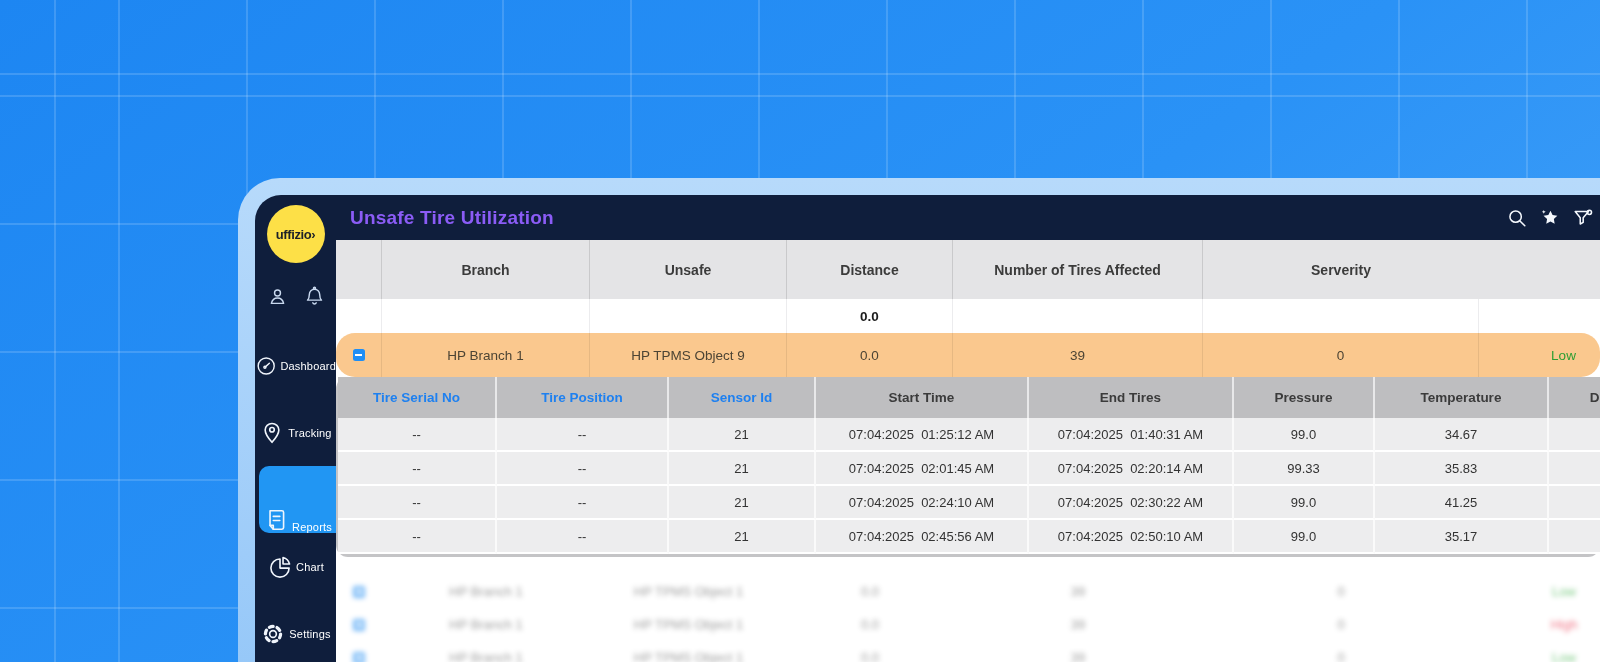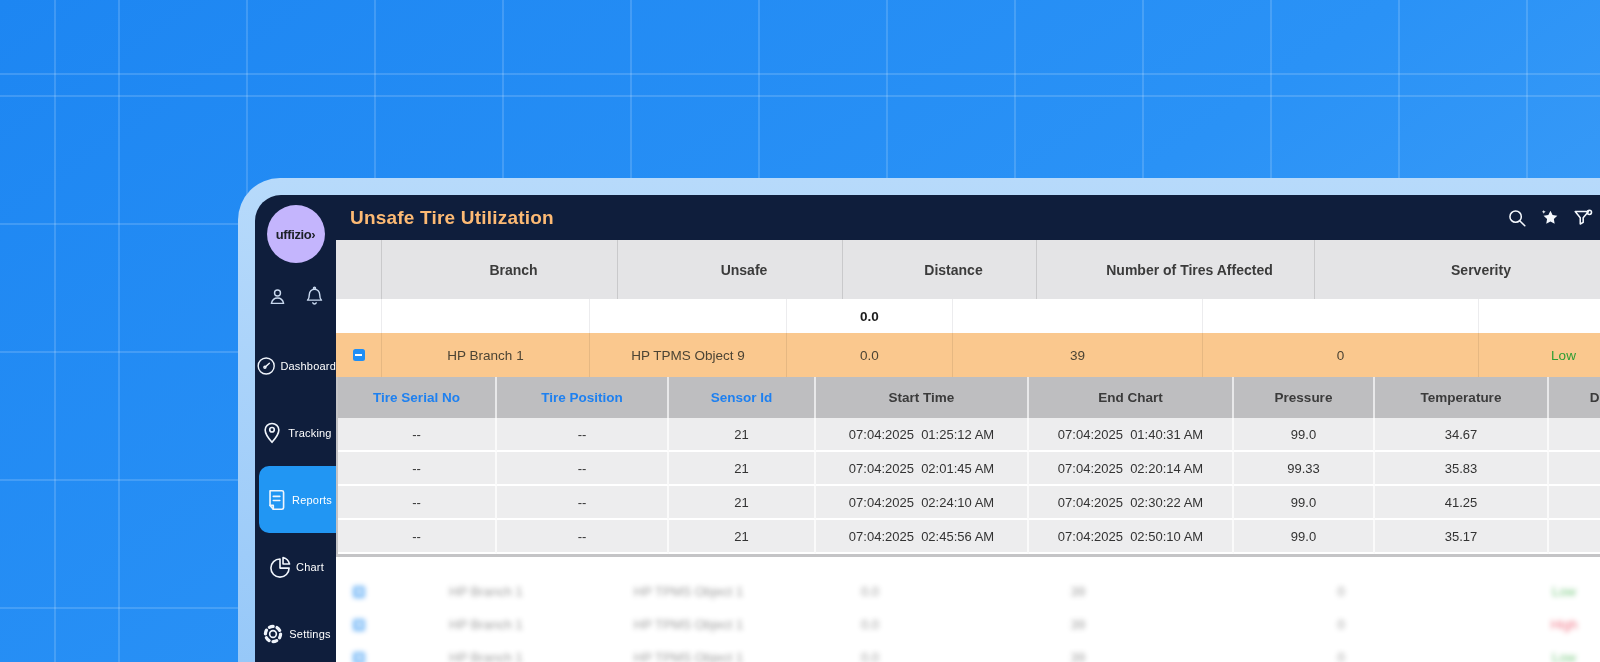--- a/index.html
+++ b/index.html
@@ -14,61 +14,61 @@
   }
   
   .frame{position:absolute;left:238px;top:178px;width:1420px;height:540px;
     background:linear-gradient(180deg,#b7dafb 0%,#93c6f8 100%);
     border-radius:42px 0 0 0;}
   .app{position:absolute;left:255px;top:195px;width:1345px;height:467px;
     background:#0f1e3c;border-radius:26px 0 0 0;overflow:hidden;display:flex;}
 
   
   .sidebar{width:81px;flex:0 0 81px;display:flex;flex-direction:column;align-items:center;color:#eaf1fb;}
-  .logo{width:58px;height:58px;border-radius:50%;background:#c4b5fd;margin-top:10px;
+  .logo{width:58px;height:58px;border-radius:50%;background:#fde047;margin-top:10px;
     display:flex;align-items:center;justify-content:center;flex:0 0 auto;}
   .logo span{font-size:13px;font-weight:700;color:#1c2128;letter-spacing:-0.4px;}
   .side-top-icons{display:flex;gap:14px;margin-top:22px;color:#c9d9ef;}
   .side-top-icons svg{width:23px;height:23px;stroke:#c9d9ef;fill:none;stroke-width:1.5;stroke-linecap:round;stroke-linejoin:round;}
   .menu{margin-top:24px;width:100%;display:flex;flex-direction:column;}
   .menu-item{width:100%;height:67px;box-sizing:border-box;display:flex;
     align-items:center;justify-content:center;gap:3px;cursor:pointer;}
   .menu-item svg{width:26px;height:26px;stroke:#f0f5fc;fill:none;stroke-width:1.5;stroke-linecap:round;stroke-linejoin:round;}
   .menu-item .mlabel{font-size:11px;color:#fff;font-weight:500;letter-spacing:0.2px;}
   .menu-item.active{margin-left:4px;width:77px;border-radius:10px 0 0 10px;}
 
   
   .content{flex:1;display:flex;flex-direction:column;overflow:hidden;min-width:0;}
   .topbar{height:45px;flex:0 0 45px;display:flex;align-items:center;position:relative;}
-  .page-title{color:#fdba74;font-size:19px;font-weight:600;margin-left:14px;letter-spacing:0.2px;}
+  .page-title{color:#8b5cf6;font-size:19px;font-weight:600;margin-left:14px;letter-spacing:0.2px;}
   .topbar-icons{position:absolute;top:0;height:45px;left:1170px;display:flex;align-items:center;gap:11px;}
   .topbar-icons svg{width:22px;height:22px;stroke:#f4f8fd;fill:none;stroke-width:1.7;stroke-linecap:round;stroke-linejoin:round;cursor:pointer;}
   .main-area{flex:1;background:#fff;overflow:hidden;position:relative;}
 
   
   .main-grid{display:grid;grid-template-columns:46px 208px 197px 166px 250px 276px 170px;}
   .sub-grid{display:grid;grid-template-columns:159px 172px 147px 213px 205px 141px 174px 140px;}
   .cell{display:flex;align-items:center;justify-content:center;white-space:pre;}
 
-  .main-head{height:59px;background:#e4e4e6;gap:28px;}
+  .main-head{height:59px;background:#e4e4e6;}
   .main-head .cell{font-size:14px;font-weight:600;color:#3b3b3b;border-right:1px solid #c9c9cb;}
   .main-head .cell:last-child{border-right:none;}
 
   .row-summary{height:34px;background:#fff;}
   .row-summary .cell{font-size:13.5px;color:#1c1c1c;font-weight:700;border-right:1px solid #ececee;}
 
   .row-expanded{height:44px;}
   .row-expanded .cell{font-size:13.5px;color:#4c4434;border-right:1px solid rgba(0,0,0,0.08);}
 
   .expander{width:12px;height:12px;border-radius:2.5px;background:#1f8ef5;position:relative;display:inline-block;cursor:pointer;}
   .expander::after{content:"";position:absolute;left:2.5px;right:2.5px;top:5px;height:2px;background:#fff;}
   .expander.plus::before{content:"";position:absolute;top:2.5px;bottom:2.5px;left:5px;width:2px;background:#fff;}
 
   
-  .subtable{border-left:2px solid #c4c4c6;border-bottom:3px solid #c4c4c6;}
+  .subtable{border-left:2px solid #c4c4c6;border-bottom:3px solid #c4c4c6;border-radius:12px;}
   .sub-head{height:41px;background:#bebec0;}
   .sub-head .cell{font-size:13.5px;font-weight:700;color:#3b3b3b;border-right:2px solid rgba(255,255,255,0.65);}
   .sub-head .cell.link{color:#1e80f0;cursor:pointer;}
   .sub-row{height:34px;background:#ededee;}
   .sub-row .cell{font-size:13px;color:#333;border-right:2px solid #fafafa;border-bottom:2px solid #fff;}
 
   .gap{height:18px;background:#fff;}
 
   
   .blur-section{filter:blur(2.4px);opacity:0.8;}
@@ -109,21 +109,21 @@
         </svg>
         <span class="mlabel">Dashboard</span>
       </div>
       <div class="menu-item">
         <svg viewBox="0 0 24 24">
           <path d="M12 3.2c-3.5 0-6.3 2.7-6.3 6.1 0 4.4 6.3 11.3 6.3 11.3s6.3-6.9 6.3-11.3c0-3.4-2.8-6.1-6.3-6.1z"></path>
           <circle cx="12" cy="9" r="2.1"></circle>
         </svg>
         <span class="mlabel">Tracking</span>
       </div>
-      <div class="menu-item active" style="background-color: rgb(33, 150, 243);">
+      <div class="menu-item active" style="background-color: rgb(33, 150, 243); align-items: flex-end;">
         <svg viewBox="0 0 24 24">
           <path d="M6.5 3.5h11a1.5 1.5 0 0 1 1.5 1.5v14a1.5 1.5 0 0 1-1.5 1.5h-8L6.5 17z"></path>
           <line x1="9.5" y1="8.7" x2="15.5" y2="8.7"></line>
           <line x1="9.5" y1="12.5" x2="15.5" y2="12.5"></line>
           <path d="M6.5 17h3v3.5"></path>
         </svg>
         <span class="mlabel">Reports</span>
       </div>
       <div class="menu-item">
         <svg viewBox="0 0 24 24">
@@ -177,39 +177,39 @@
       <div class="row-summary main-grid">
         <div class="cell"></div>
         <div class="cell"></div>
         <div class="cell"></div>
         <div class="cell">0.0</div>
         <div class="cell"></div>
         <div class="cell"></div>
         <div class="cell"></div>
       </div>
 
-      <div class="row-expanded main-grid" style="background-color: rgb(250, 200, 142);">
+      <div class="row-expanded main-grid" style="background-color: rgb(250, 200, 142); border-radius: 19px;">
         <div class="cell">
           <span class="expander"></span>
         </div>
         <div class="cell">HP Branch 1</div>
         <div class="cell">HP TPMS Object 9</div>
         <div class="cell">0.0</div>
         <div class="cell">39</div>
         <div class="cell">0</div>
         <div class="cell" style="color: rgb(46, 158, 51);">Low</div>
       </div>
 
       <div class="subtable">
         <div class="sub-head sub-grid">
           <div class="cell link">Tire Serial No</div>
           <div class="cell link">Tire Position</div>
           <div class="cell link">Sensor Id</div>
           <div class="cell">Start Time</div>
-          <div class="cell">End Chart</div>
+          <div class="cell">End Tires</div>
           <div class="cell">Pressure</div>
           <div class="cell">Temperature</div>
           <div class="cell">Distance</div>
         </div>
         <div id="sub-body">
             <div class="sub-row sub-grid">
               <div class="cell">--</div>
               <div class="cell">--</div>
               <div class="cell">21</div>
               <div class="cell">07:04:2025  01:25:12 AM</div>

